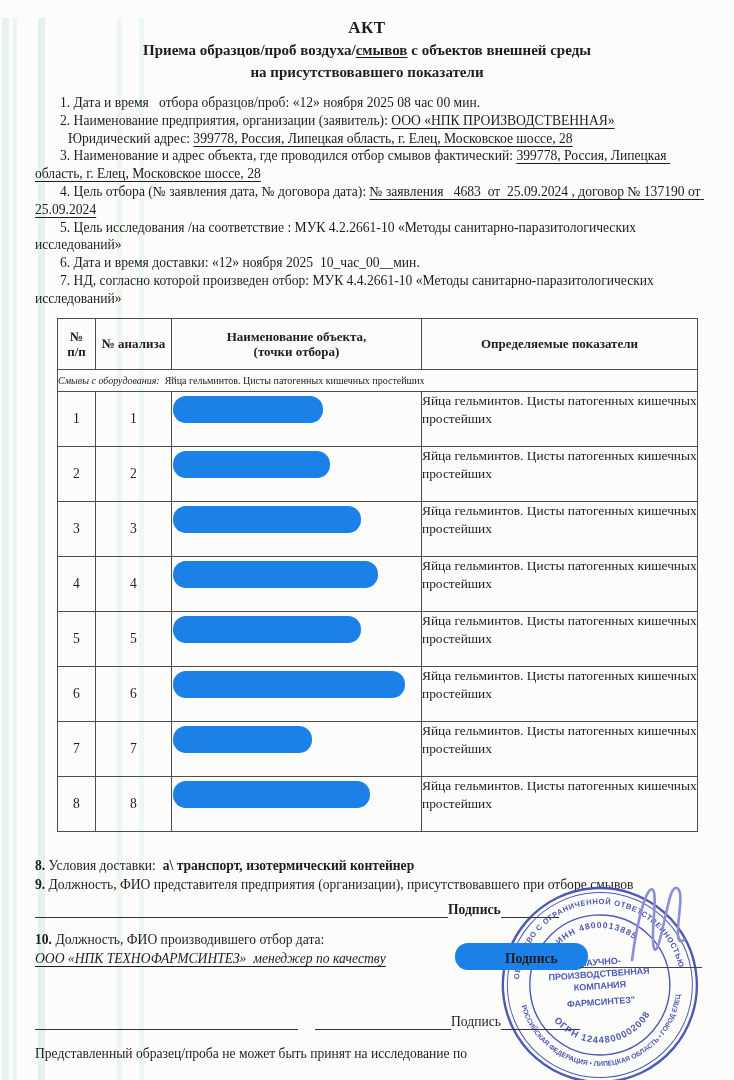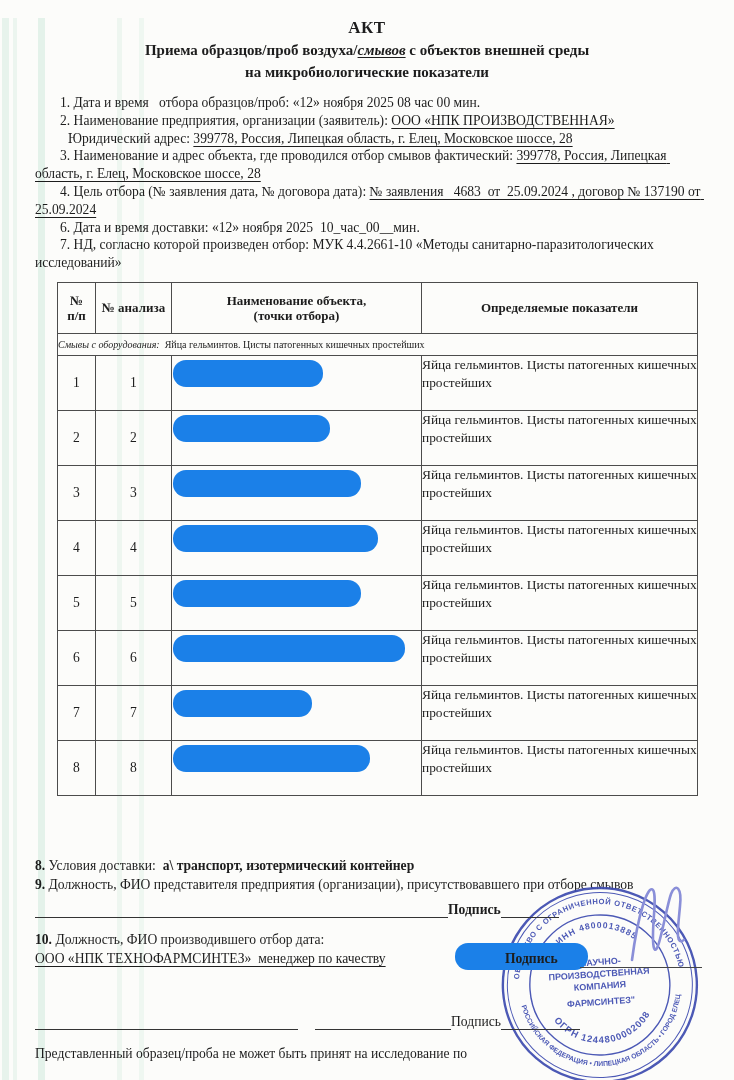--- a/index.html
+++ b/index.html
@@ -9,21 +9,21 @@
     font-family:"Liberation Serif","DejaVu Serif",serif;
     position:relative;
   }
   .doc{position:relative;width:734px;height:1080px;}
   .stripe{position:absolute;top:0;bottom:0;z-index:0;pointer-events:none;}
   .content{position:relative;z-index:2;}
   
   .hdr{margin-top:18px;text-align:center;line-height:20px;}
   .hdr .t1{font-size:17px;font-weight:bold;letter-spacing:0.5px;}
   .hdr .t2{font-size:15px;font-weight:bold;margin-top:2px;}
-  .uline-text{text-decoration:underline;text-underline-offset:2px;font-style:italic;}
+  .uline-text{text-decoration:underline;text-underline-offset:2px;}
   
   .list{margin:12px 4px 0 35px;width:668px;font-size:13.6px;line-height:17.8px;}
   .item{white-space:pre-wrap;text-indent:25px;}
   .subline{white-space:pre-wrap;text-indent:33px;}
   .uval{text-decoration:underline;text-underline-offset:3px;}
   
   table.smear{border-collapse:collapse;margin:10px 0 0 57px;table-layout:fixed;width:640px;
     font-size:13.4px;color:#1d1d1d;}
   table.smear td,table.smear th{border:1px solid #4c4c4c;padding:0;}
   th.h{font-size:13px;font-weight:bold;text-align:center;vertical-align:middle;
@@ -55,29 +55,30 @@
   <div class="stripe" style="left:13px;width:4px;background:rgba(158,214,188,0.16);"></div>
   <div class="stripe" style="left:38px;width:7px;background:rgba(158,214,188,0.26);"></div>
   <div class="stripe" style="left:117px;width:5px;background:rgba(158,214,188,0.15);"></div>
   <div class="stripe" style="left:139px;width:5px;background:rgba(158,214,188,0.13);"></div>
 
   <div class="content">
 
     <div class="hdr">
       <div class="t1">АКТ</div>
       <div class="t2"><span>Приема образцов/проб воздуха/</span><span class="uline-text">смывов</span><span> с объектов внешней среды</span></div>
-      <div class="t2">на микробиологические показатели</div>
+      <div class="t2">на присутствовавшего показатели</div>
     </div>
 
     <div class="list">
       <div class="item">1. Дата и время   отбора образцов/проб: «12» ноября 2025 08 час 00 мин.</div>
       <div class="item"><span>2. Наименование предприятия, организации (заявитель): </span><span class="uval">ООО «НПК ПРОИЗВОДСТВЕННАЯ»</span></div>
       <div class="subline"><span>Юридический адрес: </span><span class="uval">399778, Россия, Липецкая область, г. Елец, Московское шоссе, 28</span></div>
       <div class="item"><span>3. Наименование и адрес объекта, где проводился отбор смывов фактический: </span><span class="uval">399778, Россия, Липецкая область, г. Елец, Московское шоссе, 28</span></div>
       <div class="item"><span>4. Цель отбора (№ заявления дата, № договора дата): </span><span class="uval">№ заявления   4683  от  25.09.2024 , договор № 137190 от 25.09.2024</span></div>
+      <div class="item">5. Цель исследования /на соответствие : МУК 4.2.2661-10 «Методы санитарно-паразитологических исследований»</div>
       <div class="item">6. Дата и время доставки: «12» ноября 2025  10_час_00__мин.</div>
       <div class="item">7. НД, согласно которой произведен отбор: МУК 4.4.2661-10 «Методы санитарно-паразитологических исследований»</div>
     </div>
 
     <table class="smear">
       <colgroup>
           <col style="width:38px">
           <col style="width:76px">
           <col style="width:250px">
           <col style="width:276px">
@@ -194,21 +195,21 @@
           <path d="M 12,86 C 18,40 28,10 33,16 C 38,22 30,62 34,74 C 38,86 46,34 51,20 C 56,8 62,14 60,32 C 58,54 55,72 64,66" fill="none" stroke="#8a8fd8" stroke-width="2.6" stroke-linecap="round"></path>
         </svg>
       </div>
 
       <div class="fabs" style="left:35px;top:2px;"><span class="b">8.</span><span> Условия доставки:  </span><span class="b">а\ транспорт, изотермический контейнер</span></div>
 
       <div class="fabs" style="left:35px;top:21px;width:670px;"><span class="b">9.</span><span> Должность, ФИО представителя предприятия (организации), присутствовавшего при отборе смывов</span></div>
       <div class="fabs over" style="left:35px;top:46px;"><span class="ul-seg" style="width:413px"></span><span class="b">Подпись</span><span class="ul-seg" style="width:58px"></span></div>
 
       <div class="fabs" style="left:35px;top:76px;"><span class="b">10.</span><span> Должность, ФИО производившего отбор дата:</span></div>
-      <div class="fabs over" style="left:35px;top:95px;"><span class="uval" style="display:inline-block;width:420px;">ООО «НПК ТЕХНОФАРМСИНТЕЗ»  менеджер по качеству</span></div>
+      <div class="fabs over" style="left:35px;top:95px;"><span class="uval" style="display:inline-block;width:420px;font-style:italic;">ООО «НПК ТЕХНОФАРМСИНТЕЗ»  менеджер по качеству</span></div>
       <div class="redact-f"></div>
       <div class="fabs over b" style="left:505px;top:95px;">Подпись</div>
       <div class="under-stamp-line"></div>
 
       <div class="fabs over" style="left:35px;top:158px;"><span class="ul-seg" style="width:263px"></span><span style="display:inline-block;width:17px"></span><span class="ul-seg" style="width:136px"></span><span>Подпись</span><span class="ul-seg" style="width:79px"></span></div>
 
       <div class="fabs" style="left:35px;top:190px;width:600px;">Представленный образец/проба не может быть принят на исследование по</div>
 
     </div>
   </div>

